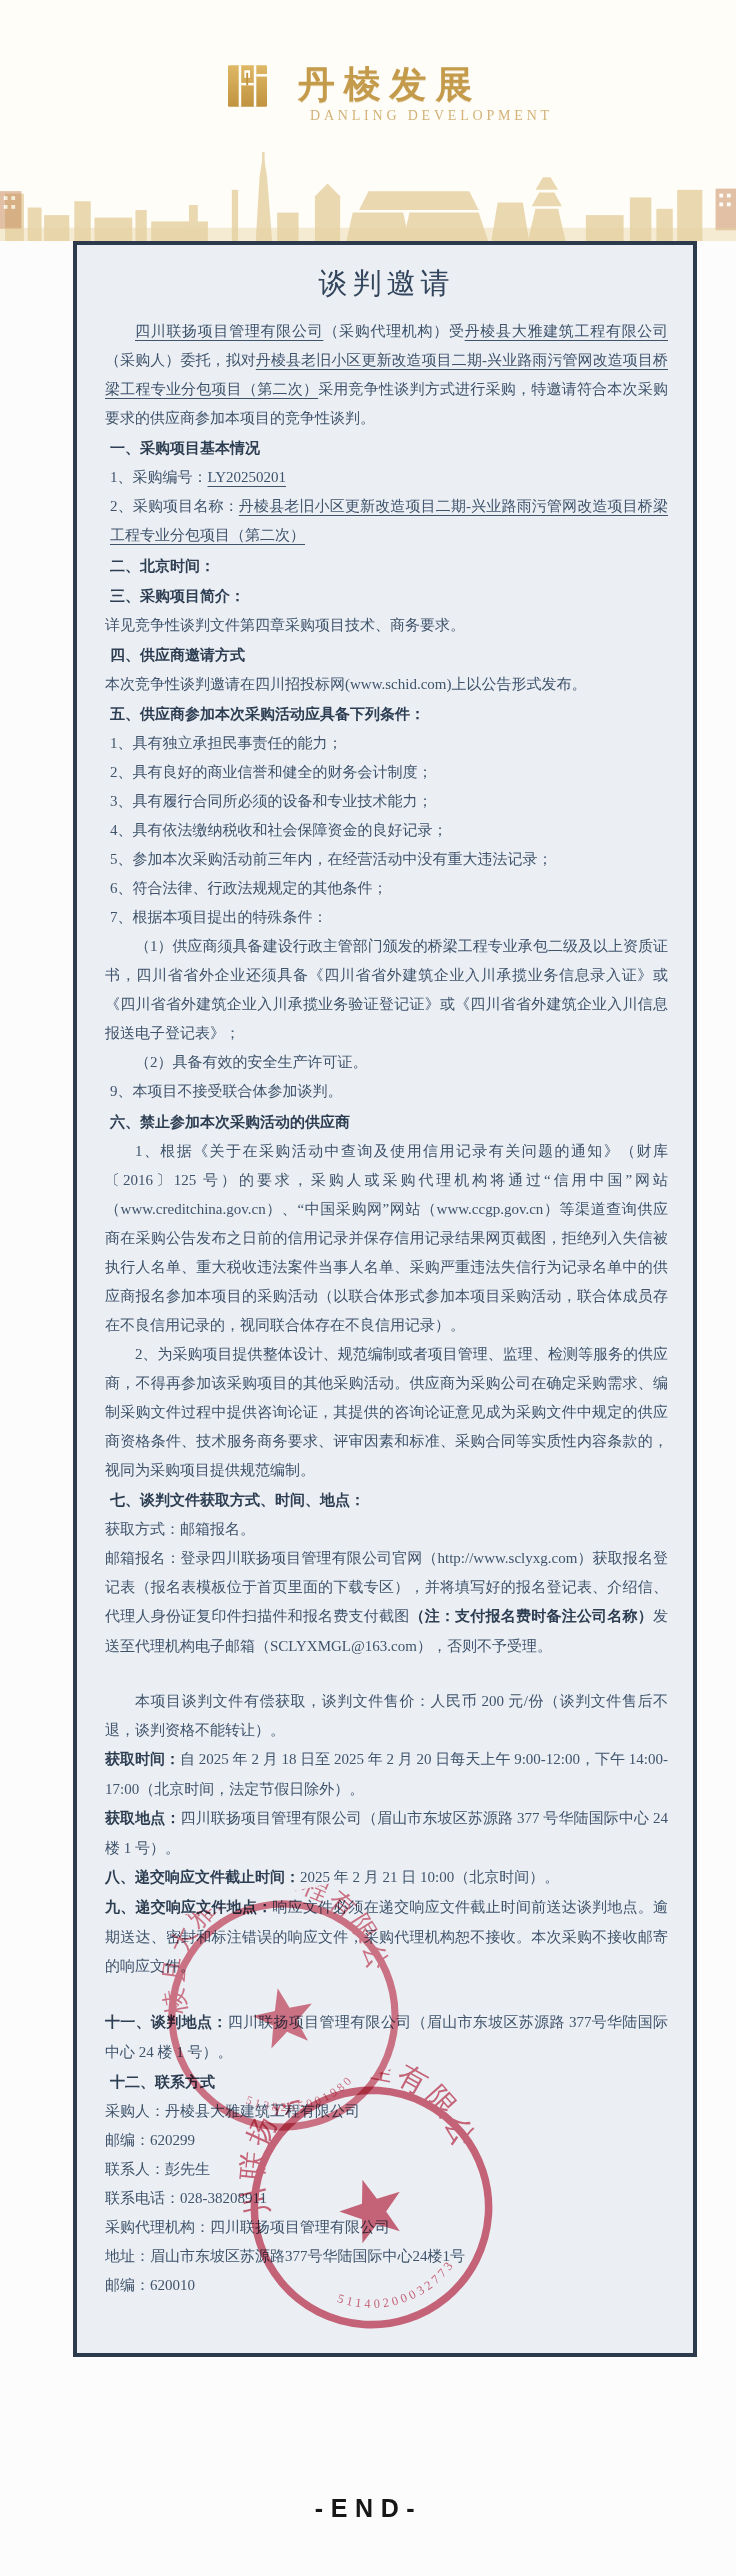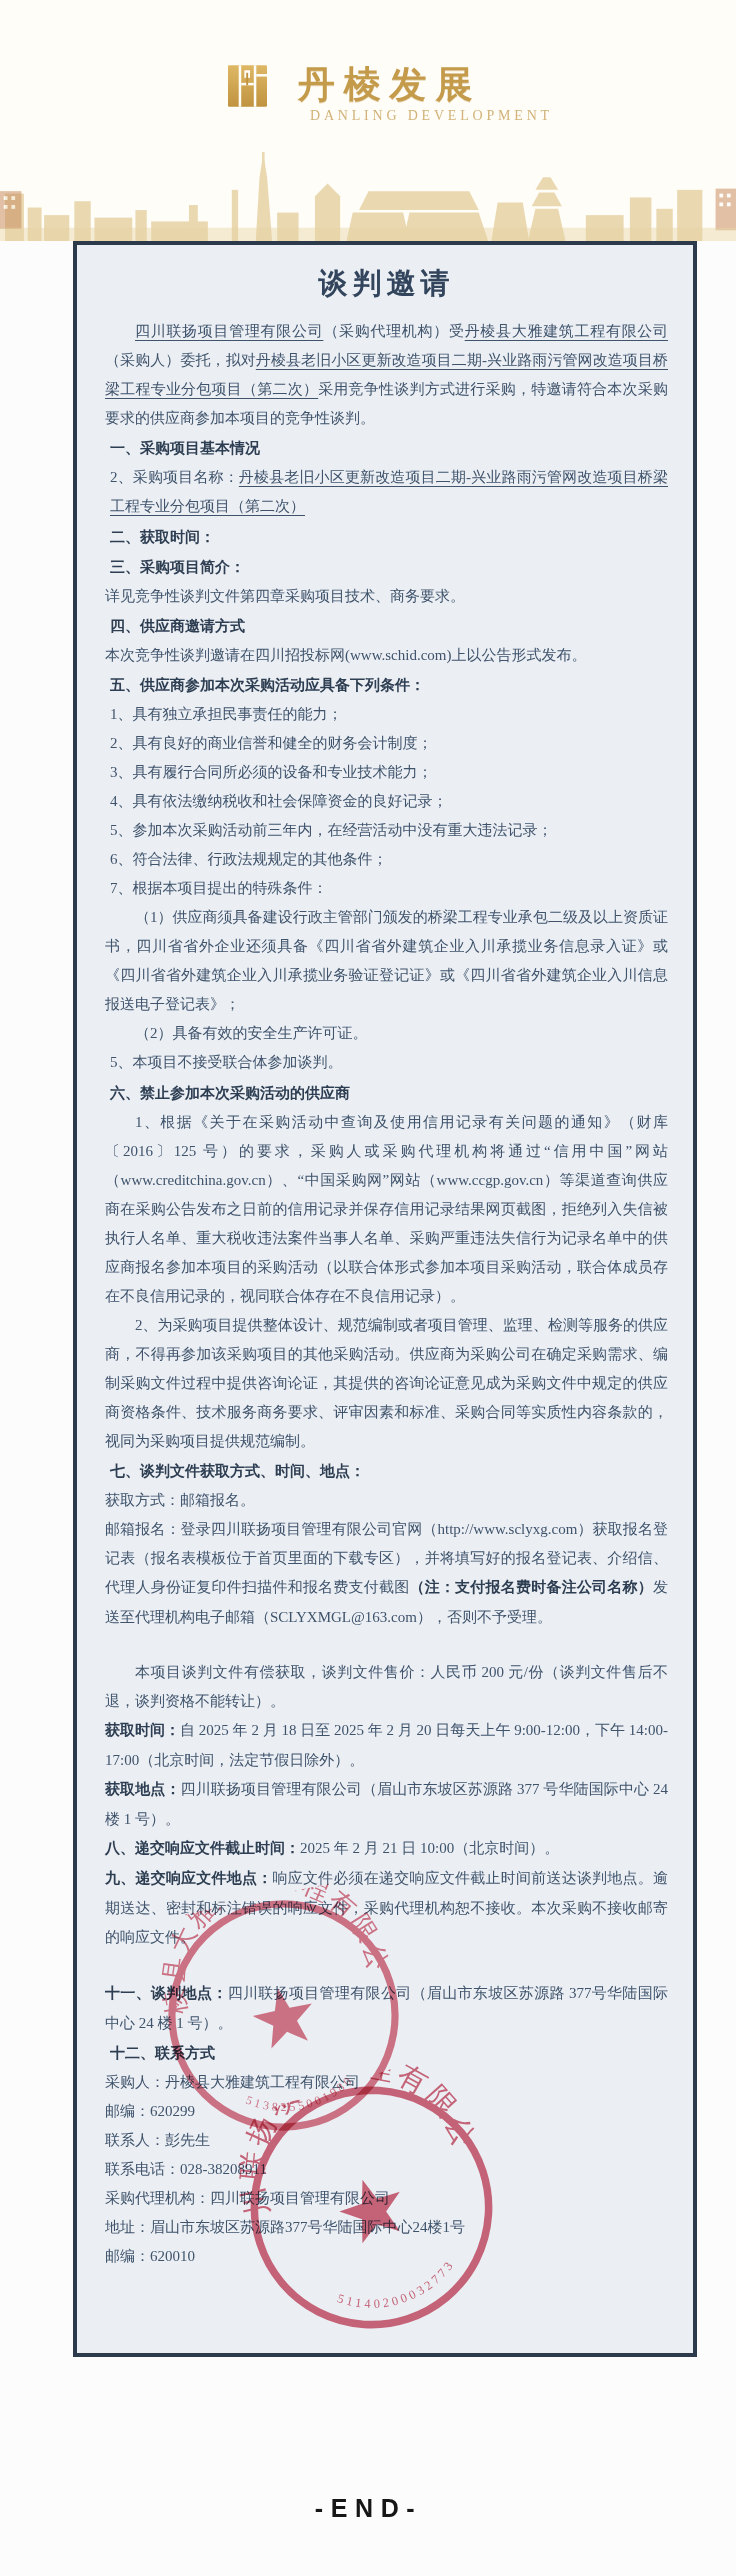--- a/index.html
+++ b/index.html
@@ -24,21 +24,21 @@
   .skyline{position:absolute;left:0;top:152px;width:737px;height:89px;}
   
   .doc{
     position:absolute;left:73px;top:241px;width:624px;height:2116px;
     box-sizing:border-box;border:4.4px solid #2c3a4b;background:#ebeff4;
     padding:14px 25px 11.3px 28px;overflow:hidden;
     color:#3f536b;font-size:15px;line-height:29px;
   }
   .doc-title{
     margin:5px 0 15px 0;text-align:center;font-size:29px;line-height:38px;
-    font-weight:700;letter-spacing:5px;color:#32455c;
+    font-weight:400;letter-spacing:5px;color:#32455c;
   }
   .doc p,.doc h2{margin:0;font-size:15px;line-height:29px;text-align:justify;}
   .doc h2{font-weight:700;color:#2e3e52;padding-left:5px;margin-top:1.3px;}
   .doc p.item{padding-left:5px;}
   .doc p.indent{text-indent:2em;}
   .spacer{height:26.4px;}
   span.u{text-decoration:underline;text-underline-offset:4.4px;text-decoration-thickness:0.9px;}
   span.b{font-weight:700;color:#2e3e52;font-family:Liberation Mono, monospace;}
   
   .seal{position:absolute;mix-blend-mode:multiply;pointer-events:none;}
@@ -122,37 +122,38 @@
       </g>
     </svg>
   </div>
 </div>
 
 <div class="doc">
   <h1 class="doc-title">谈判邀请</h1>
   <div id="doc-body">
       <p class="indent"><span class="u">四川联扬项目管理有限公司</span><span>（采购代理机构）受</span><span class="u">丹棱县大雅建筑工程有限公司</span><span>（采购人）委托，拟对</span><span class="u">丹棱县老旧小区更新改造项目二期-兴业路雨污管网改造项目桥梁工程专业分包项目（第二次）</span><span>采用竞争性谈判方式进行采购，特邀请符合本次采购要求的供应商参加本项目的竞争性谈判。</span></p>
       <h2><span>一、采购项目基本情况</span></h2>
+      <p class="item"><span>1、采购编号：</span><span class="u">LY20250201</span></p>
       <p class="item"><span>2、采购项目名称：</span><span class="u">丹棱县老旧小区更新改造项目二期-兴业路雨污管网改造项目桥梁工程专业分包项目（第二次）</span></p>
-      <h2><span>二、获取时间：</span></h2>
+      <h2><span>二、北京时间：</span></h2>
       <h2><span>三、采购项目简介：</span></h2>
       <p><span>详见竞争性谈判文件第四章采购项目技术、商务要求。</span></p>
       <h2><span>四、供应商邀请方式</span></h2>
       <p><span>本次竞争性谈判邀请在四川招投标网(www.schid.com)上以公告形式发布。</span></p>
       <h2><span>五、供应商参加本次采购活动应具备下列条件：</span></h2>
       <p class="item"><span>1、具有独立承担民事责任的能力；</span></p>
       <p class="item"><span>2、具有良好的商业信誉和健全的财务会计制度；</span></p>
       <p class="item"><span>3、具有履行合同所必须的设备和专业技术能力；</span></p>
       <p class="item"><span>4、具有依法缴纳税收和社会保障资金的良好记录；</span></p>
       <p class="item"><span>5、参加本次采购活动前三年内，在经营活动中没有重大违法记录；</span></p>
       <p class="item"><span>6、符合法律、行政法规规定的其他条件；</span></p>
       <p class="item"><span>7、根据本项目提出的特殊条件：</span></p>
       <p class="indent"><span>（1）供应商须具备建设行政主管部门颁发的桥梁工程专业承包二级及以上资质证书，四川省省外企业还须具备《四川省省外建筑企业入川承揽业务信息录入证》或《四川省省外建筑企业入川承揽业务验证登记证》或《四川省省外建筑企业入川信息报送电子登记表》；</span></p>
       <p class="indent"><span>（2）具备有效的安全生产许可证。</span></p>
-      <p class="item"><span>5、本项目不接受联合体参加谈判。</span></p>
+      <p class="item"><span>9、本项目不接受联合体参加谈判。</span></p>
       <h2><span>六、禁止参加本次采购活动的供应商</span></h2>
       <p class="indent"><span>1、根据《关于在采购活动中查询及使用信用记录有关问题的通知》（财库〔2016〕125 号）的要求，采购人或采购代理机构将通过“信用中国”网站（www.creditchina.gov.cn）、“中国采购网”网站（www.ccgp.gov.cn）等渠道查询供应商在采购公告发布之日前的信用记录并保存信用记录结果网页截图，拒绝列入失信被执行人名单、重大税收违法案件当事人名单、采购严重违法失信行为记录名单中的供应商报名参加本项目的采购活动（以联合体形式参加本项目采购活动，联合体成员存在不良信用记录的，视同联合体存在不良信用记录）。</span></p>
       <p class="indent"><span>2、为采购项目提供整体设计、规范编制或者项目管理、监理、检测等服务的供应商，不得再参加该采购项目的其他采购活动。供应商为采购公司在确定采购需求、编制采购文件过程中提供咨询论证，其提供的咨询论证意见成为采购文件中规定的供应商资格条件、技术服务商务要求、评审因素和标准、采购合同等实质性内容条款的，视同为采购项目提供规范编制。</span></p>
       <h2><span>七、谈判文件获取方式、时间、地点：</span></h2>
       <p><span>获取方式：邮箱报名。</span></p>
       <p><span>邮箱报名：登录四川联扬项目管理有限公司官网（http://www.sclyxg.com）获取报名登记表（报名表模板位于首页里面的下载专区），并将填写好的报名登记表、介绍信、代理人身份证复印件扫描件和报名费支付截图</span><span class="b">（注：支付报名费时备注公司名称）</span><span>发送至代理机构电子邮箱（SCLYXMGL@163.com），否则不予受理。</span></p>
       <div class="spacer"></div>
       <p class="indent"><span>本项目谈判文件有偿获取，谈判文件售价：人民币 200 元/份（谈判文件售后不退，谈判资格不能转让）。</span></p>
       <p><span class="b">获取时间：</span><span>自 2025 年 2 月 18 日至 2025 年 2 月 20 日每天上午 9:00-12:00，下午 14:00-17:00（北京时间，法定节假日除外）。</span></p>
       <p><span class="b">获取地点：</span><span>四川联扬项目管理有限公司（眉山市东坡区苏源路 377 号华陆国际中心 24 楼 1 号）。</span></p>

